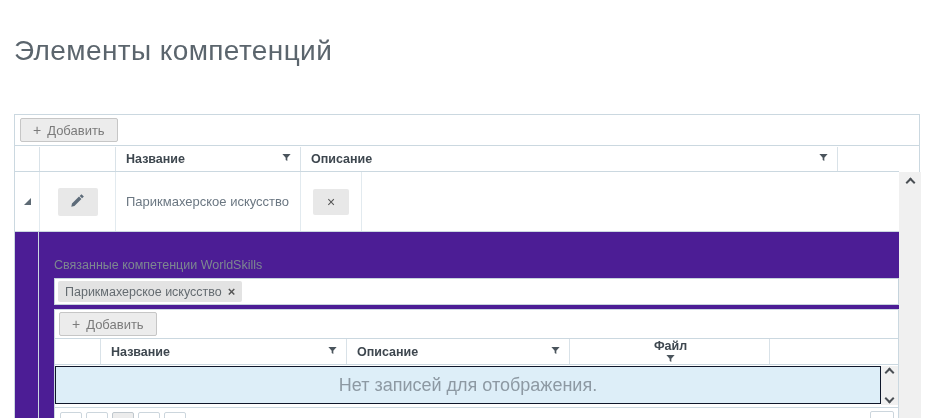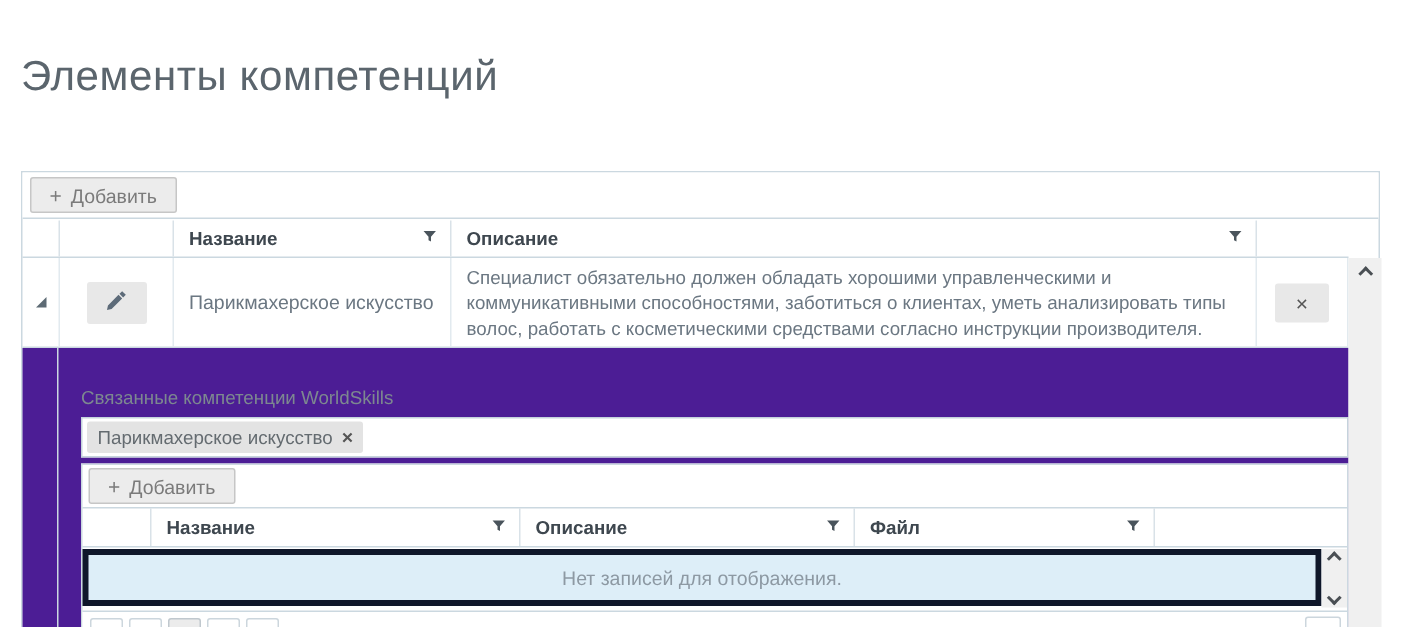--- a/index.html
+++ b/index.html
@@ -64,27 +64,27 @@
           align-items:center; padding:0 7px; font-size:12.5px; color:#646b70; gap:6px; }
   .chip .x { color:#555; font-size:13px; cursor:pointer; font-weight:bold; }
 
   .ngrid { margin-top:4px; width:845px; border:1px solid #cbd8e0; background:#fff; }
   .ntoolbar { height:29px; border-bottom:1px solid #cbd8e0; position:relative; }
   .ntoolbar .btn { position:absolute; left:4px; top:2px; }
   .nhead { height:26px; display:flex; border-bottom:1px solid #cbd8e0;
            font-weight:bold; font-size:12.5px; color:#3e474f; }
   .nhead .hc { display:flex; align-items:center; padding:0 8px 0 10px;
                border-right:1px solid #d9e2e8; }
-  .n1{width:46px;} .n2{width:246px;} .n3{width:223px;} .n4{width:200px;}
+  .n1{width:46px;} .n2{width:246px;} .n3{width:223px;} .n4{width:200px;flex-direction:column;}
   .n5{flex:1; border-right:none !important;}
 
   .nbody { height:42px; position:relative; }
   .nempty { position:absolute; left:0; top:1px; width:826px; height:38px;
-            background:#ddeef8; border:4px solid #0f172a; display:flex;
-            align-items:center; justify-content:center; font-size:13px; color:#8d99a3; }
+            background:#ddeef8; border:1px solid #0f172a; display:flex;
+            align-items:center; justify-content:center; font-size:18px; color:#8d99a3; }
   .nscroll { position:absolute; right:0; top:1px; width:17px; height:39px;
              background:#f0f0f0; display:flex; flex-direction:column;
              justify-content:space-between; align-items:center; padding:3px 0; }
   .chev-up { width:7px; height:7px; border-left:2px solid #4a4f54;
              border-top:2px solid #4a4f54; transform:rotate(45deg); cursor:pointer; }
   .chev-down { width:7px; height:7px; border-left:2px solid #4a4f54;
                border-top:2px solid #4a4f54; transform:rotate(225deg); cursor:pointer; }
 
   .npager { height:31px; border-top:1px solid #cbd8e0; position:relative; background:#fff; }
   .pgroup { position:absolute; left:5px; top:4px; display:flex; gap:4px; }
@@ -156,21 +156,20 @@
       <div class="bc w2">
         <button class="editbtn">
           <span>
             <svg width="15" height="15" viewBox="0 0 16 16">
                 <path fill="#5d6b79" d="M12.2 1.2l2.6 2.6-1.9 1.9-2.6-2.6zM9.6 3.8l2.6 2.6-7.5 7.5-3.3.7.7-3.3z"></path>
               </svg>
           </span>
         </button>
       </div>
       <div class="bc w3 namecell">Парикмахерское искусство</div>
-      <div class="bc w4 desccell">Специалист обязательно должен обладать хорошими управленческими и коммуникативными способностями, заботиться о клиентах, уметь анализировать типы волос, работать с косметическими средствами согласно инструкции производителя.</div>
       <div class="bc w5">
         <button class="delbtn">
           <span>×</span>
         </button>
       </div>
     </div>
 
     <div class="drow">
       <div class="hcell"></div>
       <div class="dcontent">

